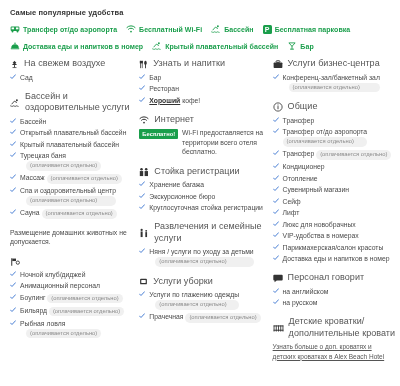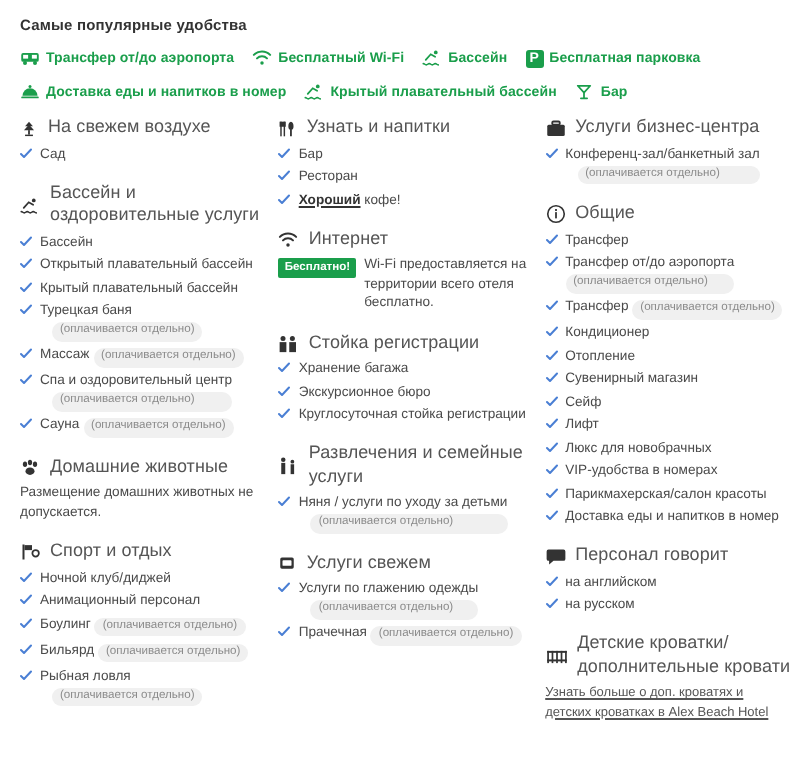--- a/index.html
+++ b/index.html
@@ -189,40 +189,30 @@
           <li>
               <span class="tick"><svg width="6" height="6" viewBox="0 0 12 12">
                   <path d="M1 6l3 3 7-7.5" stroke="#4a7fd4" stroke-width="2" fill="none" stroke-linecap="round" stroke-linejoin="round"></path>
                 </svg></span>
               <span class="itxt"><span>Сауна</span> <span class="paid">(оплачивается отдельно)</span></span>
             </li>
         </ul>
       </div>
 
       <div class="sect">
-        <div class="sect-head">
-          <span class="sicon"><svg width="10" height="10" viewBox="0 0 16 16">
-                <ellipse cx="4" cy="5" rx="1.7" ry="2.2" fill="#333"></ellipse>
-                <ellipse cx="8" cy="3.6" rx="1.7" ry="2.2" fill="#333"></ellipse>
-                <ellipse cx="12" cy="5" rx="1.7" ry="2.2" fill="#333"></ellipse>
-                <ellipse cx="8" cy="10.5" rx="3.6" ry="3" fill="#333"></ellipse>
-              </svg></span>
-          <span class="sect-title">Домашние животные</span>
-        </div>
         <p class="note">Размещение домашних животных не допускается.</p>
       </div>
 
       <div class="sect">
         <div class="sect-head">
           <span class="sicon"><svg width="10" height="10" viewBox="0 0 16 16">
                 <rect x="2" y="2" width="1.6" height="12" fill="#333"></rect>
                 <path d="M3.6 2.5h6v4h-6z" fill="#333"></path>
                 <circle cx="12.5" cy="9" r="2.6" fill="none" stroke="#333" stroke-width="1.4"></circle>
               </svg></span>
-          <span class="sect-title">Спорт и отдых</span>
         </div>
         <ul class="items">
           <li>
               <span class="tick"><svg width="6" height="6" viewBox="0 0 12 12">
                   <path d="M1 6l3 3 7-7.5" stroke="#4a7fd4" stroke-width="2" fill="none" stroke-linecap="round" stroke-linejoin="round"></path>
                 </svg></span>
               <span class="itxt">Ночной клуб/диджей</span>
             </li>
           <li>
               <span class="tick"><svg width="6" height="6" viewBox="0 0 12 12">
@@ -354,21 +344,21 @@
             </li>
         </ul>
       </div>
 
       <div class="sect">
         <div class="sect-head">
           <span class="sicon"><svg width="9" height="9" viewBox="0 0 16 16">
                 <rect x="2" y="3" width="12" height="10" rx="1.5" fill="#333"></rect>
                 <rect x="4" y="5.5" width="8" height="5" rx=".8" fill="#fff"></rect>
               </svg></span>
-          <span class="sect-title">Услуги свежем</span>
+          <span class="sect-title">Услуги уборки</span>
         </div>
         <ul class="items">
           <li>
               <span class="tick"><svg width="6" height="6" viewBox="0 0 12 12">
                   <path d="M1 6l3 3 7-7.5" stroke="#4a7fd4" stroke-width="2" fill="none" stroke-linecap="round" stroke-linejoin="round"></path>
                 </svg></span>
               <span class="itxt"><span>Услуги по глажению одежды</span><span class="paid paid-blk">(оплачивается отдельно)</span></span>
             </li>
           <li>
               <span class="tick"><svg width="6" height="6" viewBox="0 0 12 12">

